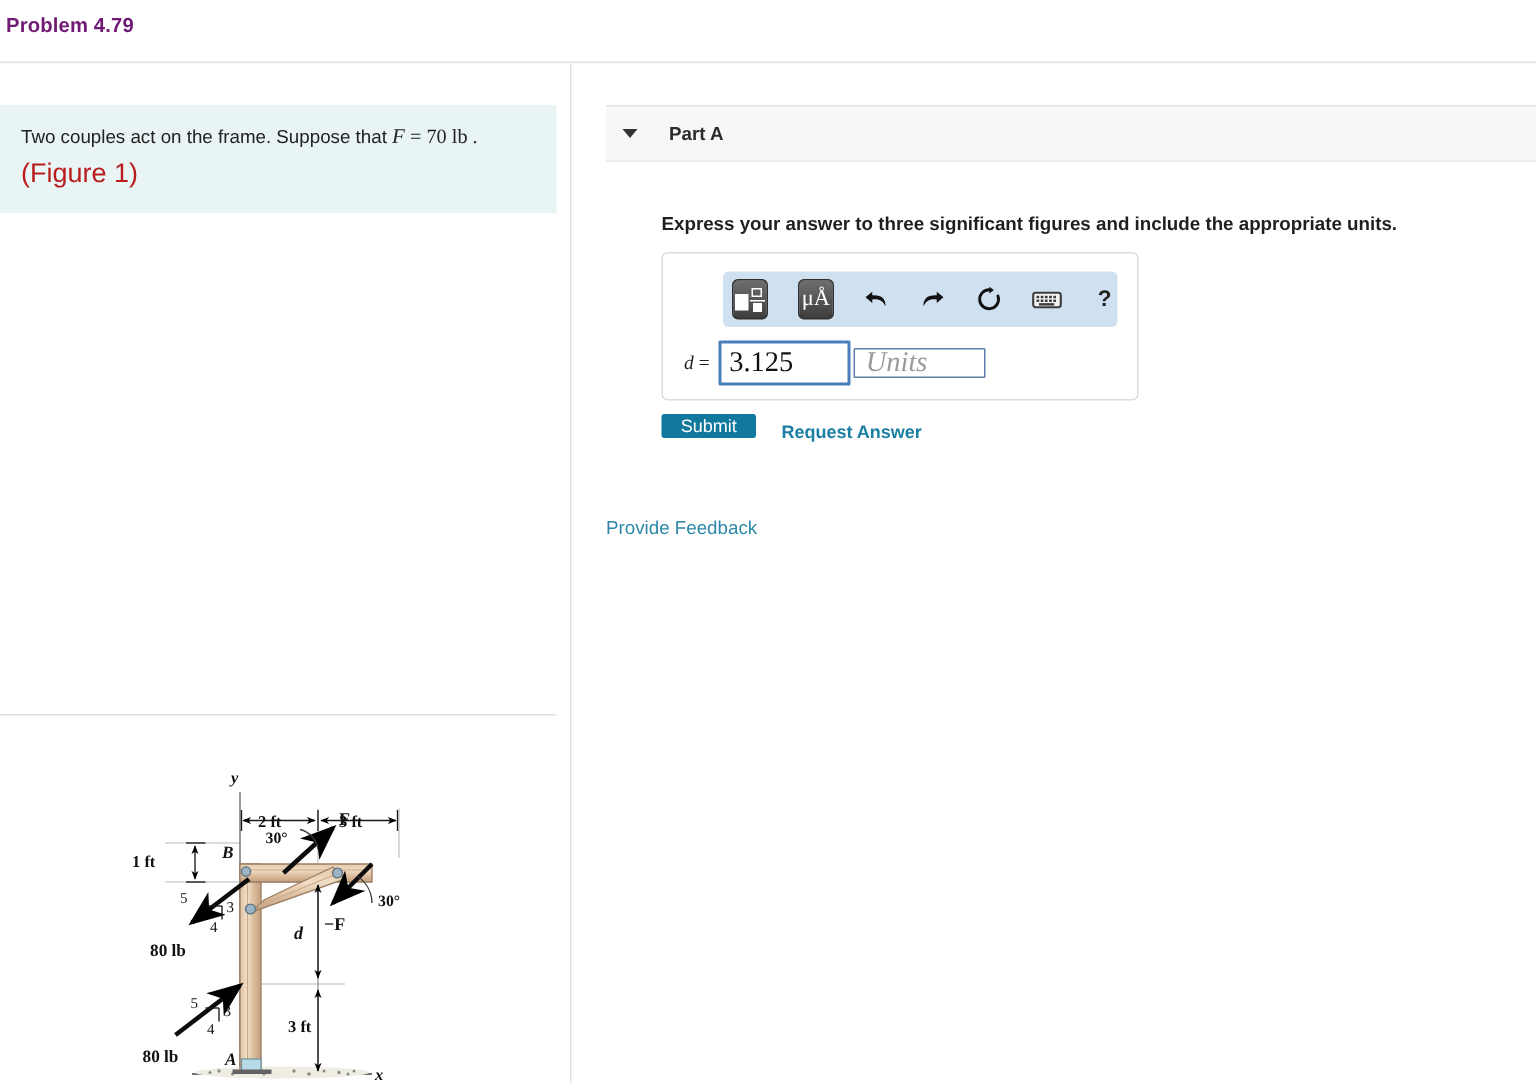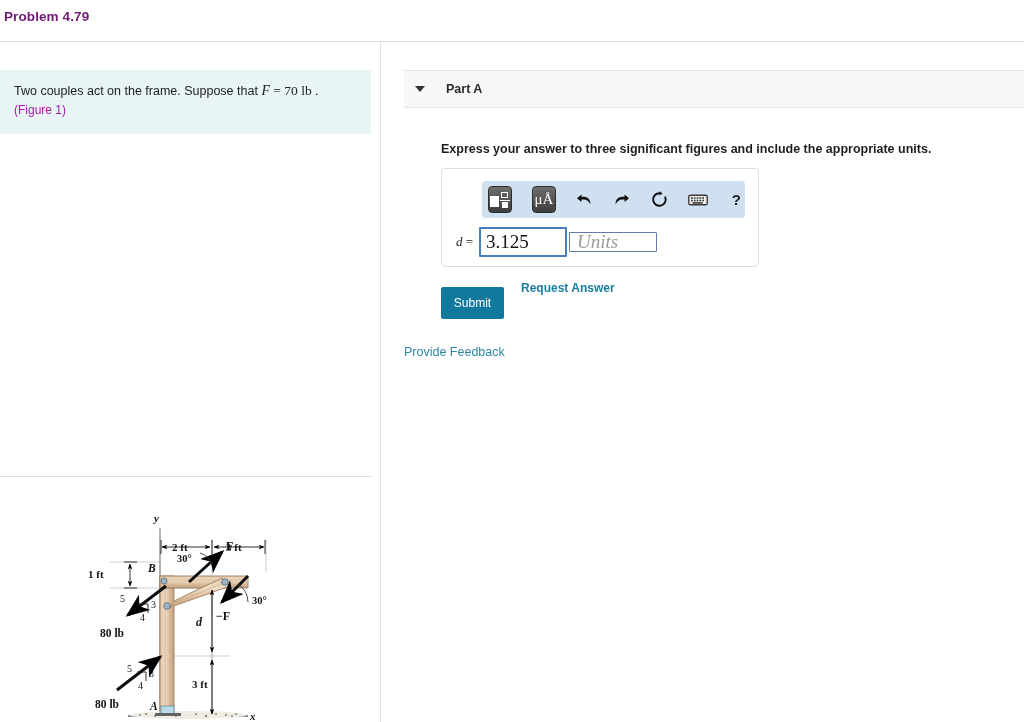--- a/index.html
+++ b/index.html
@@ -32,21 +32,21 @@
   }
 
   .statement-box {
     position: absolute; left: 0px; top: 28px; width: 371px;
     background: #e9f4f4;
     padding: 11px 12px 14px 14px;
     font-size: 12.5px; line-height: 1.45; color: #222;
   }
   .statement-box .mathit { font-family: "Liberation Serif", serif; font-style: italic; font-size: 14px; }
   .statement-box .mathrm { font-family: "Liberation Serif", serif; font-size: 13.5px; }
-  .figure-link { color: #a21caf; text-decoration: none; font-size: 12px; }
+  .figure-link { color: #b91c1c; text-decoration: none; font-size: 18px; }
 
   
   .figure-header {
     position: absolute; left: 0; top: 408px; width: 371px; height: 38px;
   }
   .figure-label {
     position: absolute; left: 4px; top: 8px;
     font-size: 13.5px; font-weight: bold; color: #2b2b2b;
   }
   .fig-nav { position: absolute; right: 14px; top: 2px; display: flex; align-items: center; gap: 9px; }
@@ -130,23 +130,23 @@
   }
   .units-field {
     width: 88px; height: 20px; margin-left: 2px;
     border: 1px solid #5e7ea6; background: #fff;
     font-family: "Liberation Serif", serif; font-size: 19px; font-style: italic;
     color: #999; padding: 0 7px; outline: none; border-radius: 1px;
   }
   .units-field::placeholder { color: #9a9a9a; font-style: italic; }
 
   .submit-btn {
-    position: absolute; left: 441px; top: 276px; width: 63px; height: 32px;
+    position: absolute; left: 441px; top: 276px; width: 63px; height: 16px;
     background: #11789e; color: #fff; border: none; border-radius: 2px;
-    font-family: "Liberation Sans", sans-serif; font-size: 12px; cursor: pointer; margin-top: 11px;
+    font-family: "Liberation Sans", sans-serif; font-size: 12px; cursor: pointer;
   }
   .request-link {
     position: absolute; left: 521px; top: 281px;
     font-size: 12px; font-weight: bold; color: #1b7fa3;
     text-decoration: none; cursor: pointer;
   }
   .provide-feedback {
     position: absolute; left: 404px; top: 345px;
     font-size: 12.5px; color: #2e87a8; text-decoration: none; cursor: pointer;
   }

